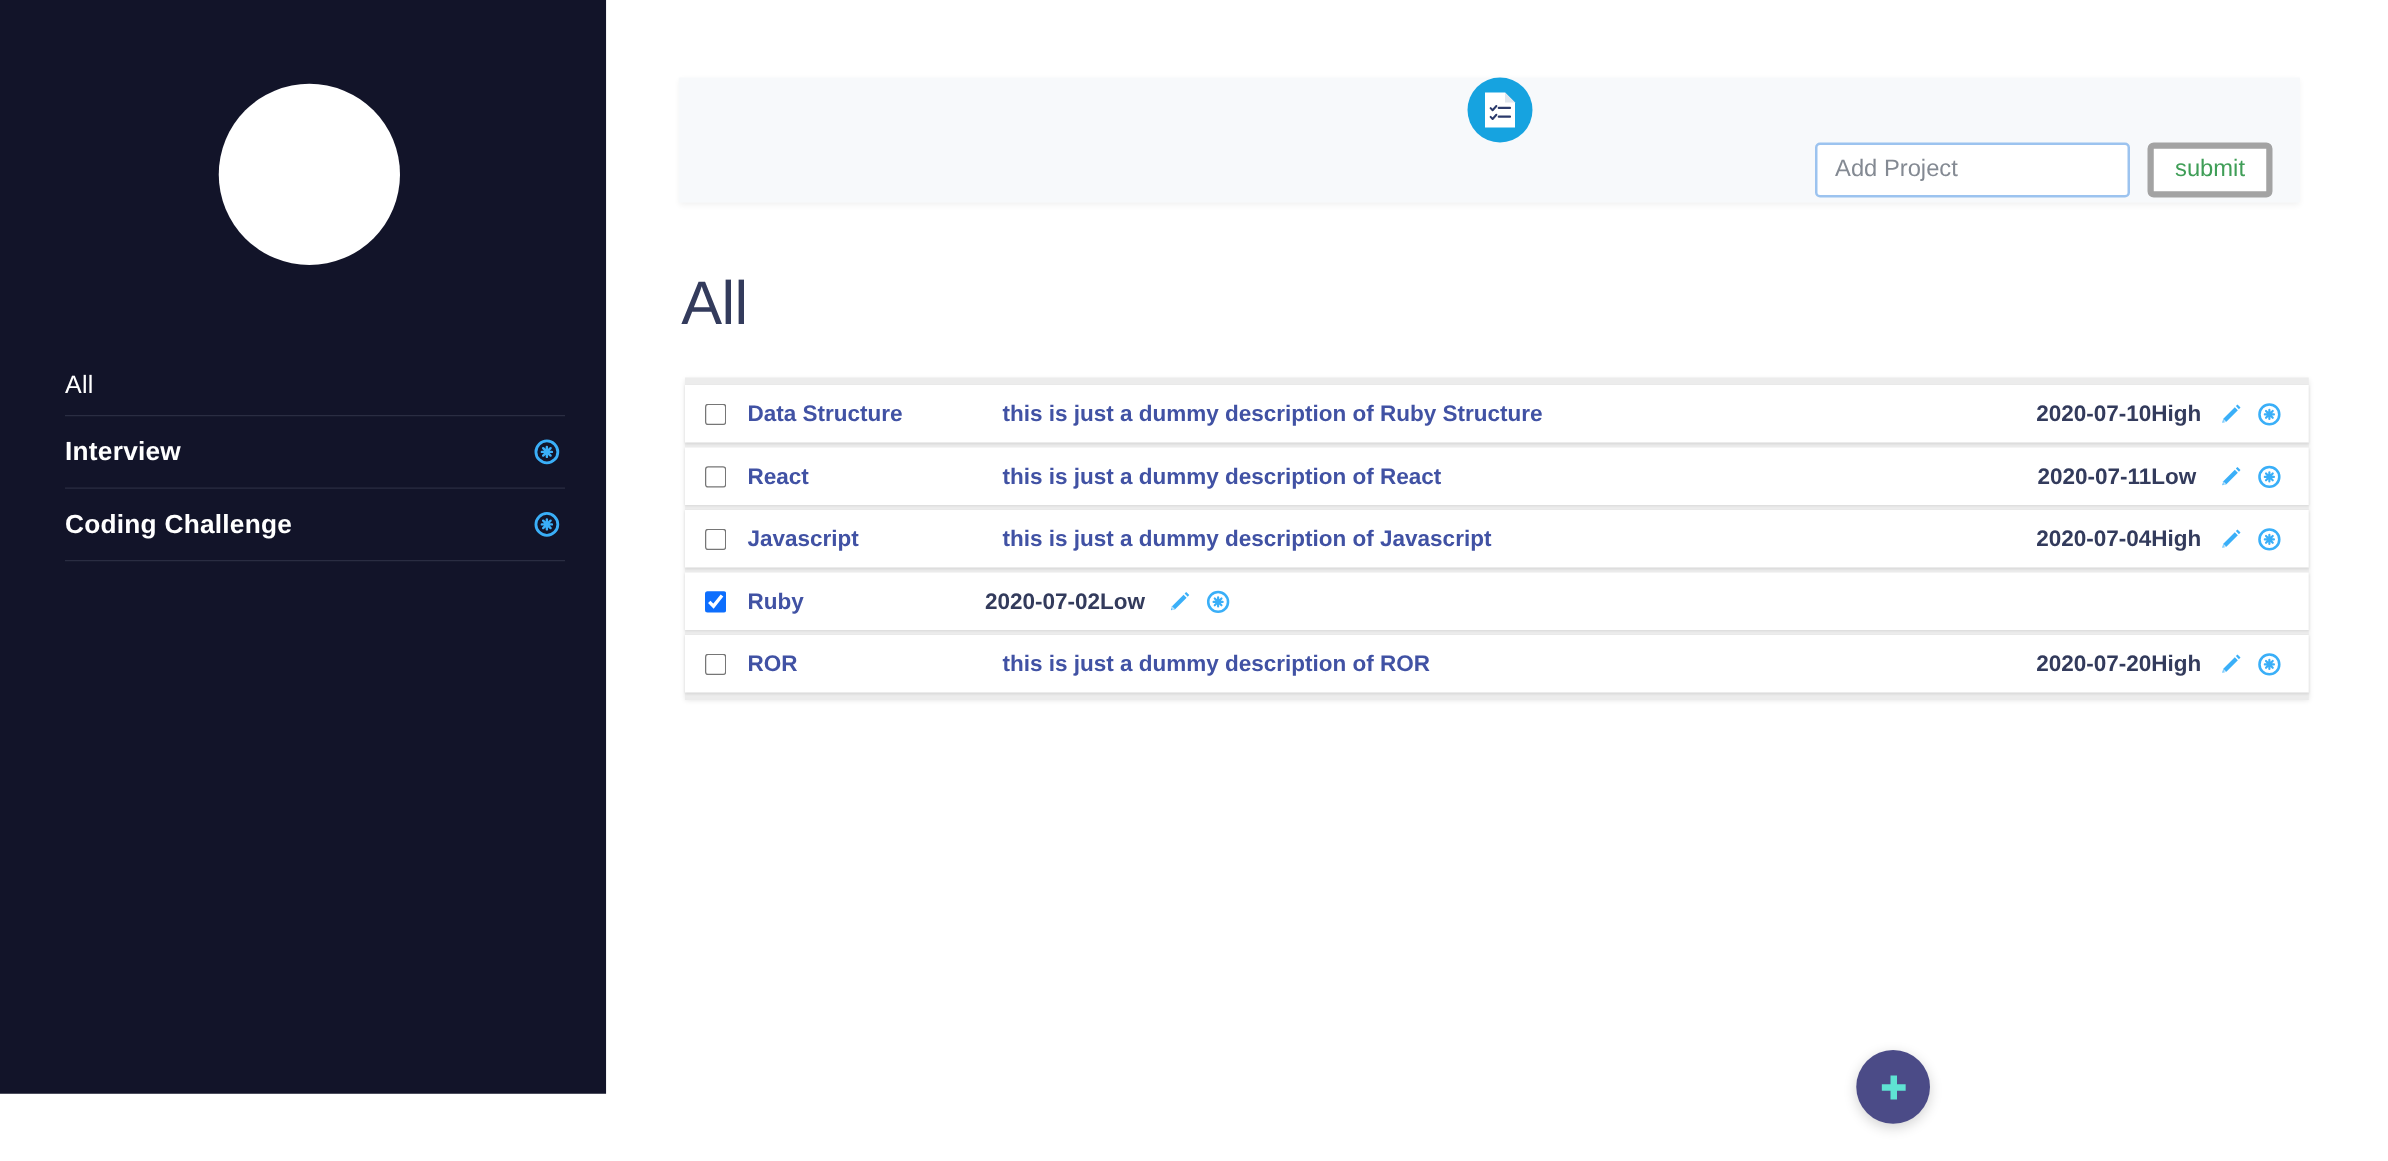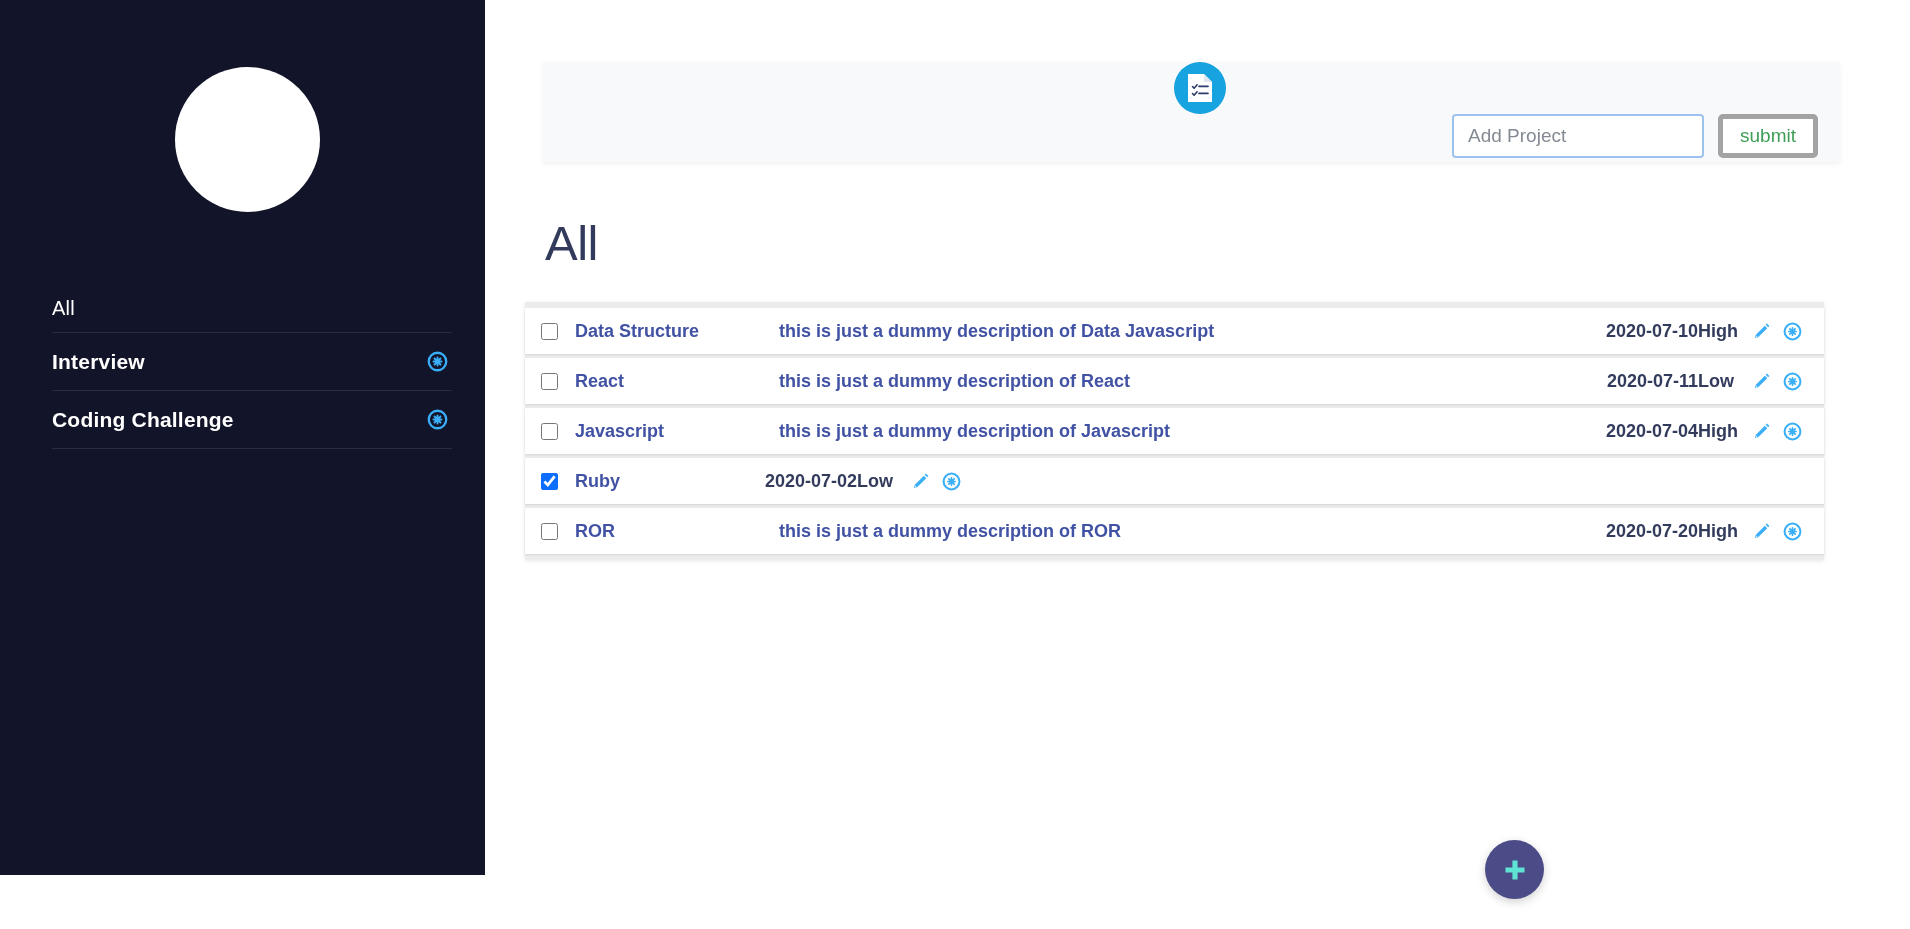--- a/index.html
+++ b/index.html
@@ -139,21 +139,21 @@
     left: 60px;
     top: 215px;
     font-size: 49px;
     font-weight: 400;
     color: #333b5c;
     letter-spacing: -0.5px;
   }
 
   .task-list {
     position: absolute;
-    left: 40px;
+    left: 63px;
     top: 302px;
     width: 1299px;
     background: #ececec;
     padding: 2px 0;
     box-shadow: 0 1px 4px rgba(0,0,0,0.10);
   }
   .task-row {
     display: flex;
     align-items: center;
     height: 46px;
@@ -280,21 +280,21 @@
       </div>
     </div>
 
     <h1 class="page-title">All</h1>
 
     <div class="task-list">
 
       <div class="task-row">
         <input class="task-check" type="checkbox" style="">
         <span class="task-name">Data Structure</span>
-        <span class="task-desc">this is just a dummy description of Data Javascript</span>
+        <span class="task-desc">this is just a dummy description of Ruby Structure</span>
         <span class="task-date">2020-07-10</span>
         <span class="task-priority">High</span>
         <svg class="edit-icon" viewBox="0 0 24 24">
           <path d="M3.5 20.5 L4.6 16.3 L16.2 4.7 L19.3 7.8 L7.7 19.4 Z" fill="#3aaff8"></path>
           <path d="M17.3 3.6 L20.4 6.7 L22 5.1 L18.9 2 Z" fill="#3aaff8"></path>
           <path d="M4.6 16.3 L7.7 19.4 L4.8 20.4 Z" fill="#bfe4fb"></path>
         </svg>
         <svg class="del-icon" viewBox="0 0 24 24">
           <circle cx="12" cy="12" r="10" fill="none" stroke="#3aaff8" stroke-width="2.6"></circle>
           <path d="M8.6 8.6 L15.4 15.4 M15.4 8.6 L8.6 15.4 M12 7.4 L12 16.6 M7.4 12 L16.6 12" stroke="#3aaff8" stroke-width="2.2" stroke-linecap="round"></path>

